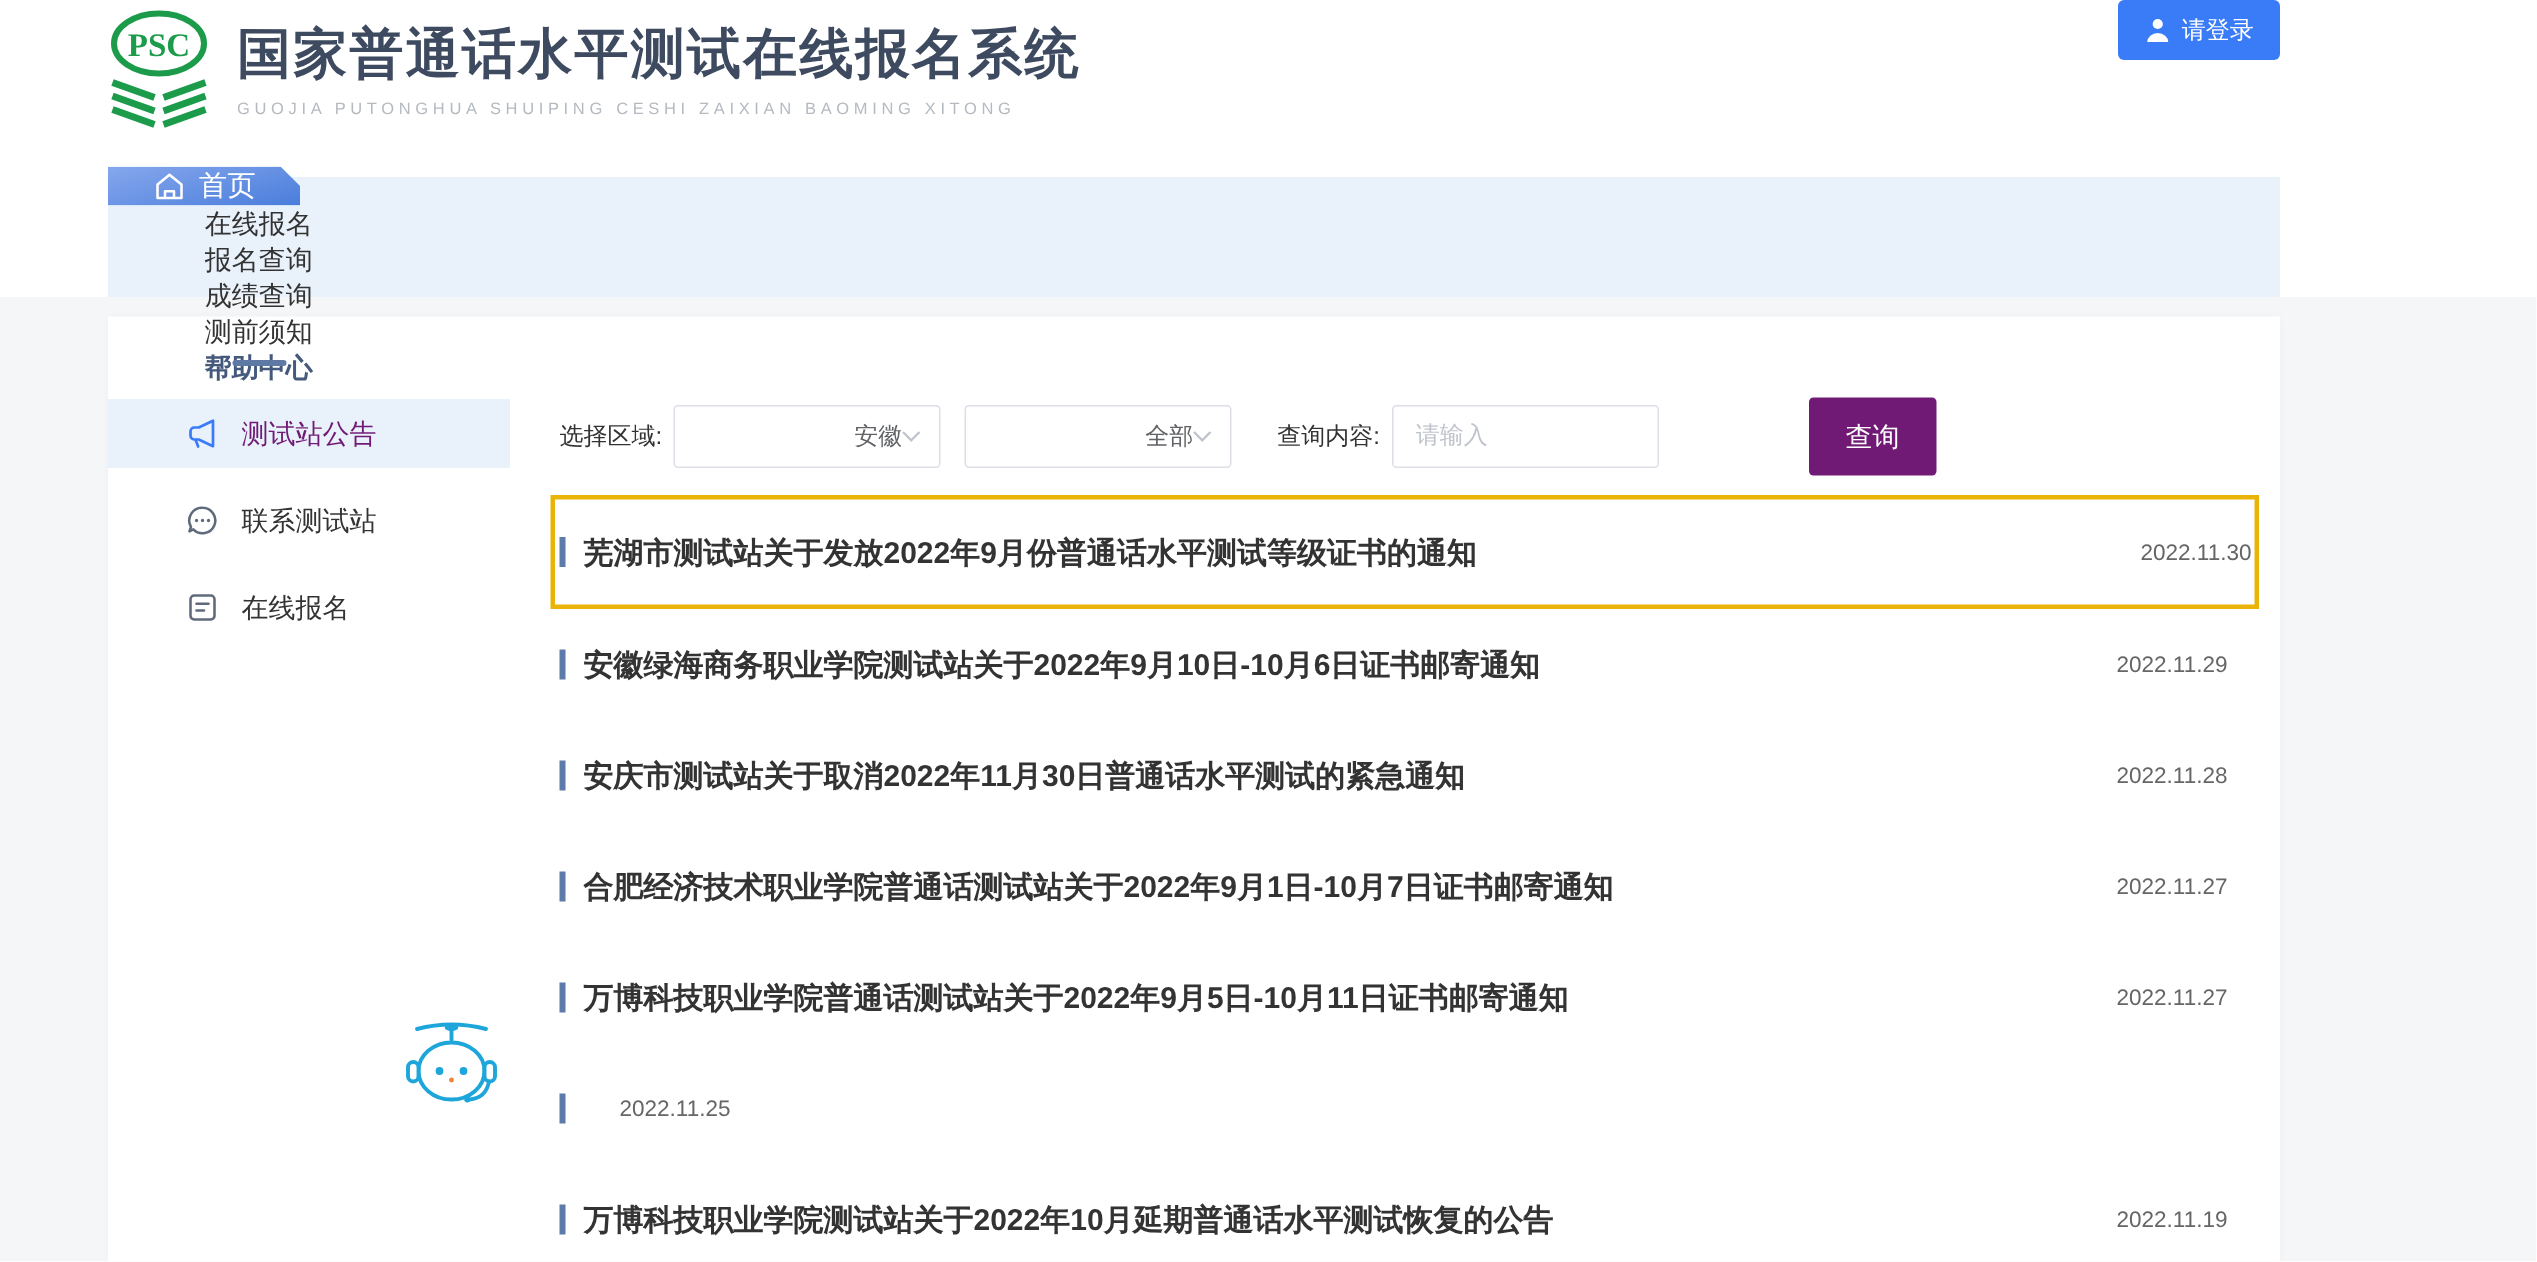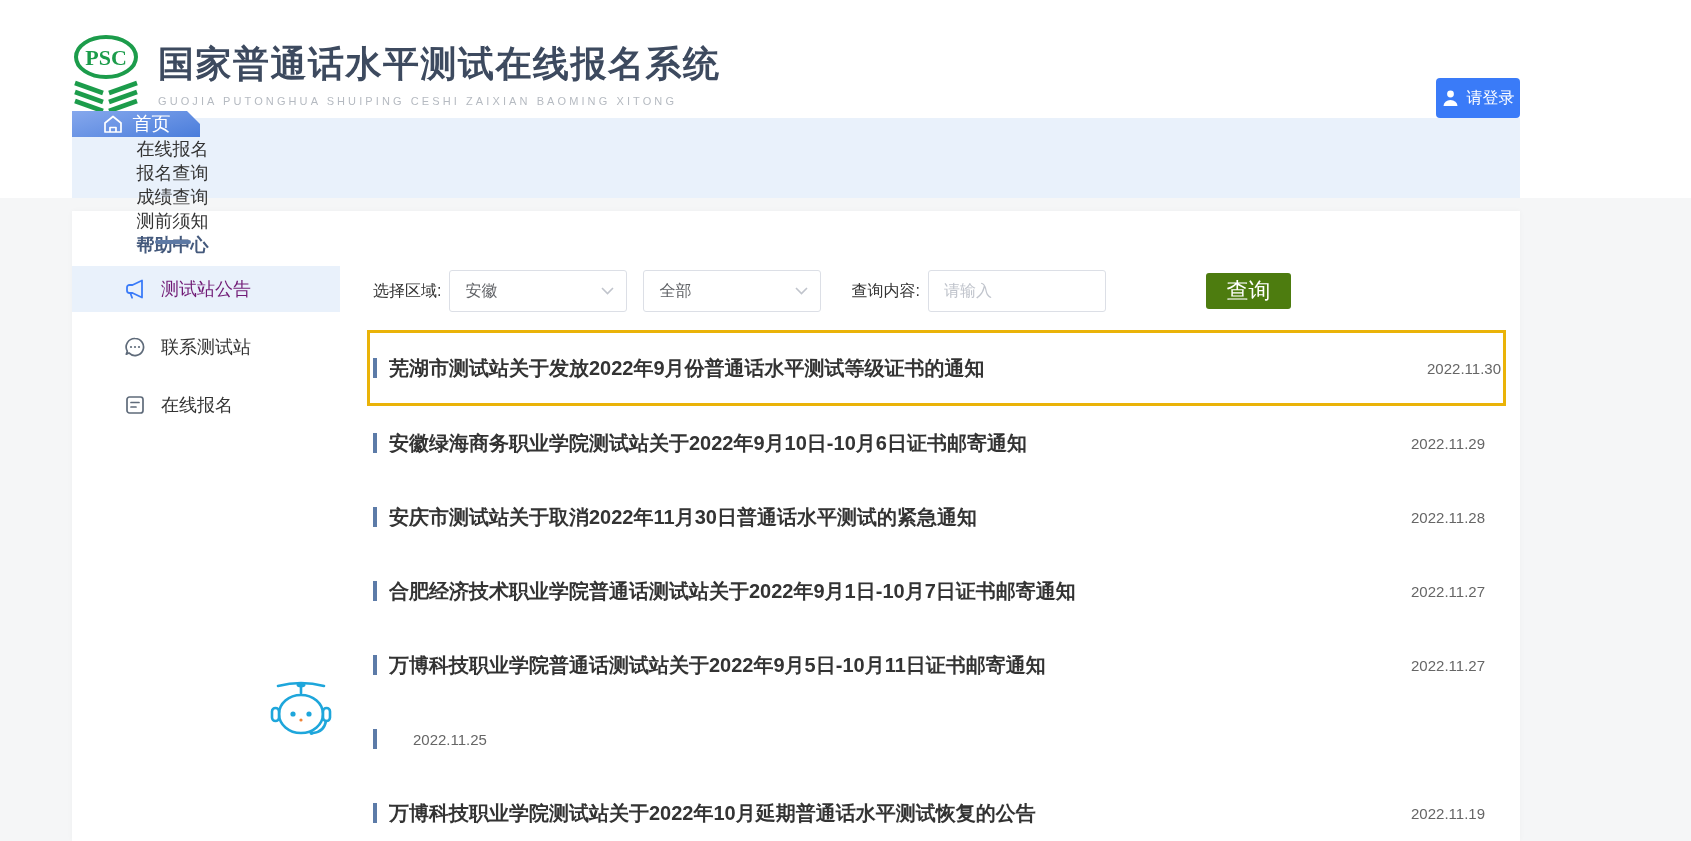--- a/index.html
+++ b/index.html
@@ -1,27 +1,27 @@
 <!DOCTYPE html>
 <html><head>
 <meta charset="utf-8">
 <style>
   * { margin:0; padding:0; box-sizing:border-box; }
   html,body { width:1691px; height:841px; overflow:hidden; background:#fff;
               font-family:"Liberation Sans","DejaVu Sans",sans-serif; }
 
   
-  .site-header { height:118px; display:flex; align-items:flex-end;
+  .site-header { height:118px; display:flex; align-items:flex-start;
                  padding:0 171px 0 72px; background:#fff;border-radius:30px; }
   .brand { display:flex; align-items:center; flex:1; }
   .brand-logo { width:68px; height:84px; margin-top:6px; }
   .titles { margin-left:18px; }
   .site-title { font-size:36px; font-weight:700; color:#3D4A5F; letter-spacing:1.5px; }
   .site-subtitle { margin-top:6px; font-size:11px; color:#B5BAC1; letter-spacing:3.1px; }
-  .login-btn { width:84px; height:40px; background:#3A7BF8; color:#fff; border:none;
+  .login-btn { width:108px; height:40px; background:#3A7BF8; color:#fff; border:none;
                border-radius:4px; font-size:16px; display:flex; align-items:center;
                justify-content:center; gap:8px; cursor:pointer;
                font-family:inherit; }
 
   
   .main-nav { margin-left:72px; width:1448px; height:80px; background:#E9F1FB;
               display:flex; align-items:flex-start;flex-direction:column; }
   .tab-home { width:128px; height:87px; margin-top:-7px; color:#fff;
               background:linear-gradient(165deg,#86a8ed 0%,#4a7ddb 100%);
               clip-path:polygon(0 0,calc(100% - 13px) 0,100% 13px,100% 100%,0 100%);
@@ -45,31 +45,31 @@
                cursor:pointer; }
   .side-item.active { background:#E9F1FB; color:#701a75; }
   .side-icon { width:22px; height:22px; flex:none; }
   .robot { position:absolute; left:196px; top:466px; width:66px; height:62px; cursor:pointer; }
 
   
   .main-panel { flex:1; padding:0 35px 0 33px; min-width:0; }
   .filter-row { margin-top:58px; height:44px; display:flex; align-items:center; }
   .flabel { font-size:16px; color:#333; flex:none; }
   .select { width:178px; height:42px; border:1px solid #DCDFE6; border-radius:3px;
-            display:flex; align-items:center; justify-content:space-between;
+            display:flex; align-items:center; justify-content:flex-end;
             padding:0 12px 0 15px; cursor:pointer; background:#fff; }
   .select.first { margin-left:8px; }
   .select.second { margin-left:16px; margin-right:30px; }
   .sel-val { font-size:16px; color:#606266; }
   .finput { width:178px; height:42px; border:1px solid #DCDFE6; border-radius:3px;
             padding:0 15px; font-size:16px; color:#333; margin-left:8px; outline:none;
             font-family:inherit; }
   .finput::placeholder { color:#C0C4CC; }
-  .search-btn { margin-left:100px; width:85px; height:36px; background:#4d7c0f;
-                color:#fff; border:none; border-radius:3px; font-size:22px;
+  .search-btn { margin-left:100px; width:85px; height:52px; background:#701a75;
+                color:#fff; border:none; border-radius:3px; font-size:18px;
                 cursor:pointer; font-family:inherit; }
 
   
   .ann-list { margin-top:17px; }
   .ann-row { height:74px; display:flex; align-items:center; }
   .ann-row.highlighted { height:76px; border:3px solid #eab308;
                          margin:0 -21px 0 -6px; padding:0 2px 0 3px; }
   .marker { width:4px; height:20px; background:#5C7BA8; margin-right:12px; flex:none; }
   .ann-title { font-size:20px; font-weight:700; color:#333; flex:1; cursor:pointer;
                white-space:nowrap; overflow:hidden; }

